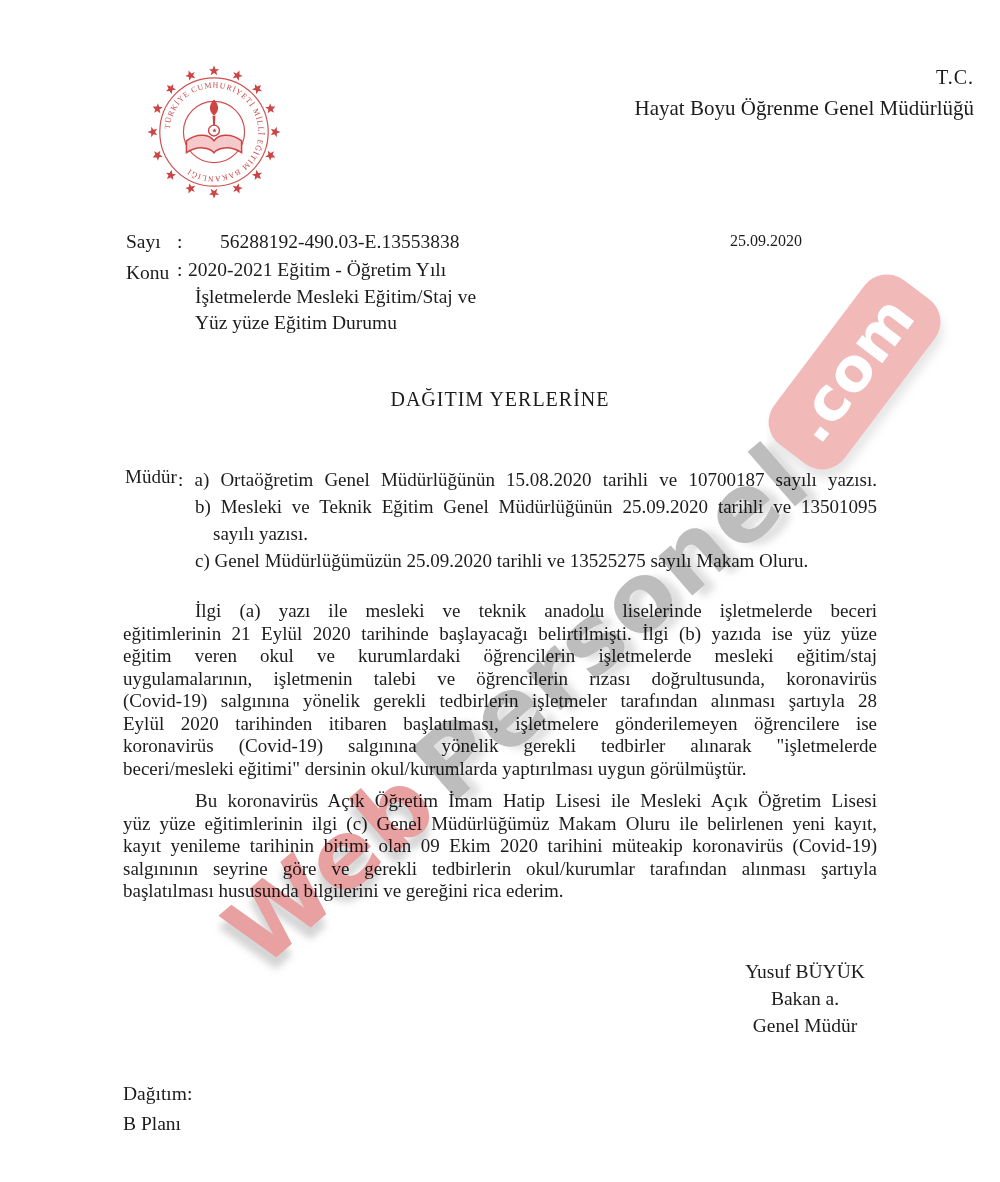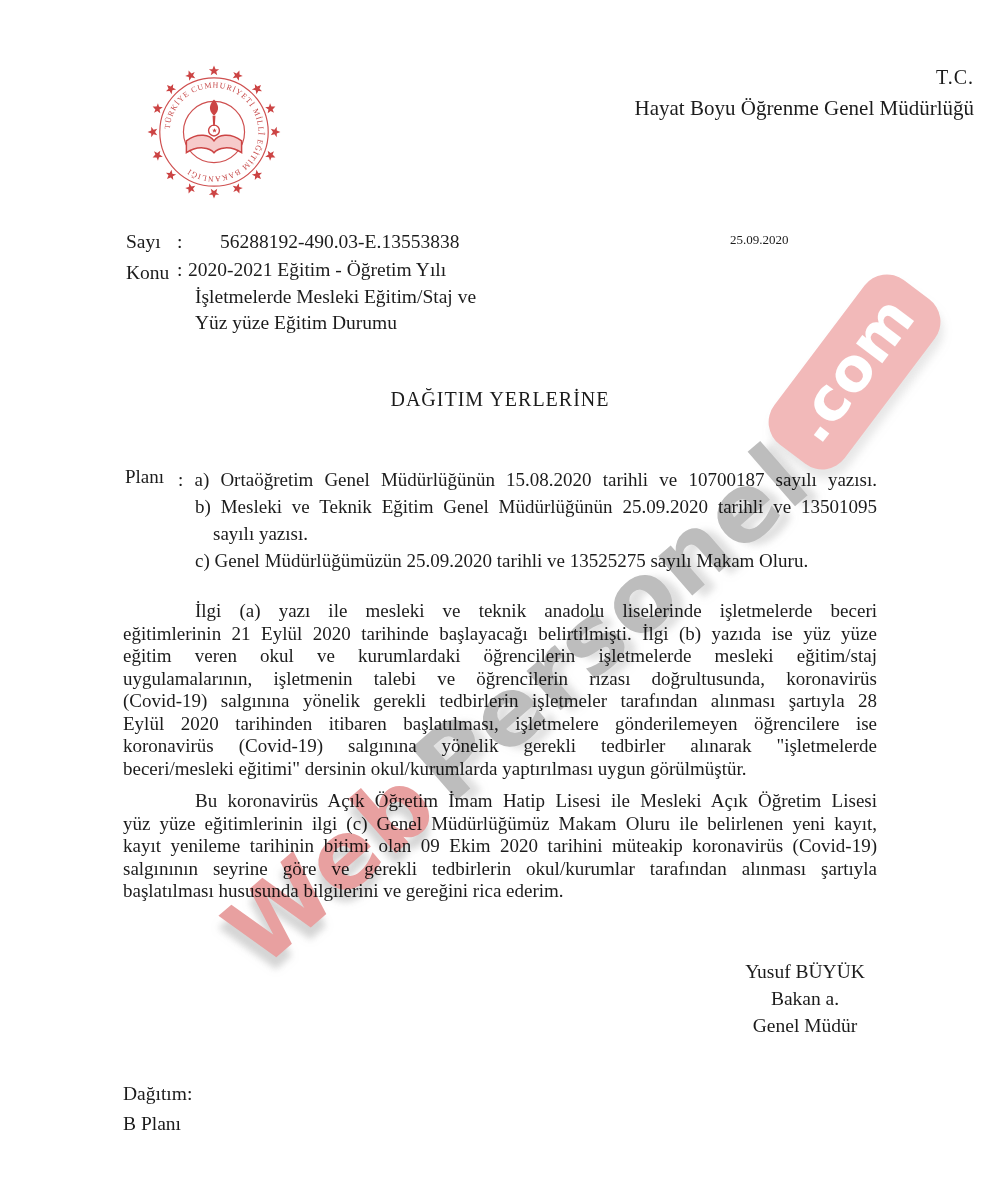--- a/index.html
+++ b/index.html
@@ -13,21 +13,21 @@
   
   .head-center { left:0; top:62px; width:974px; text-align:right; line-height:31px; }
   .tc { font-size:20px; letter-spacing:1px; }
   .ministry { font-size:21px; letter-spacing:0.5px; }
   .directorate { font-size:21px; }
 
   
   .meta-label { font-size:19.5px; }
   .meta-colon { font-size:19.5px; }
   .meta-value { font-size:19.5px; white-space:nowrap; }
-  .date { left:730px; top:232px; font-size:13px; }
+  .date { left:730px; top:232px; font-size:16px; }
 
   .recipient { left:123px; top:388px; width:754px; text-align:center; font-size:20px; letter-spacing:1px; }
 
   
   .doc-line { font-size:19px; white-space:nowrap; }
   .fj { text-align:justify; overflow:hidden; white-space:normal; }
   .fj::after { content:""; display:inline-block; width:100%; height:0; }
   .ilgi-line { height:27px; line-height:27px; font-size:19px; }
   .para { left:123px; width:754px; }
   .bline { height:22.5px; line-height:22.5px; font-size:19px; }
@@ -106,21 +106,21 @@
   <span class="abs meta-label" style="left:126px; top:262px;">Konu</span>
   <span class="abs meta-colon" style="left:177px; top:259px;">:</span>
   <span class="abs meta-value" style="left:188px; top:259px;">2020-2021 Eğitim - Öğretim Yılı</span>
   <span class="abs meta-value" style="left:195px; top:286px;">İşletmelerde Mesleki Eğitim/Staj ve</span>
   <span class="abs meta-value" style="left:195px; top:312px;">Yüz yüze Eğitim Durumu</span>
 
   <span class="abs date">25.09.2020</span>
 
   <div class="abs recipient">DAĞITIM YERLERİNE</div>
 
-  <span class="abs doc-line" style="left:125px; top:466px;">Planı</span>
+  <span class="abs doc-line" style="left:125px; top:466px;">Müdür</span>
   <div class="abs ilgi-line fj" style="left:178px; top:466px; width:699px;">: a) Ortaöğretim Genel Müdürlüğünün 15.08.2020 tarihli ve 10700187 sayılı yazısı.</div>
   <div class="abs ilgi-line fj" style="left:195px; top:493px; width:682px;">b) Mesleki ve Teknik Eğitim Genel Müdürlüğünün 25.09.2020 tarihli ve 13501095</div>
   <div class="abs ilgi-line" style="left:213px; top:520px;">sayılı yazısı.</div>
   <div class="abs ilgi-line" style="left:195px; top:547px;">c) Genel Müdürlüğümüzün 25.09.2020 tarihli ve 13525275 sayılı Makam Oluru.</div>
 
   <div class="abs para" style="top:600px;">
     <div class="bline fj indent">İlgi (a) yazı ile mesleki ve teknik anadolu liselerinde işletmelerde beceri</div>
     <div class="bline fj">eğitimlerinin 21 Eylül 2020 tarihinde başlayacağı belirtilmişti. İlgi (b) yazıda ise yüz yüze</div>
     <div class="bline fj">eğitim veren okul ve kurumlardaki öğrencilerin işletmelerde mesleki eğitim/staj</div>
     <div class="bline fj">uygulamalarının, işletmenin talebi ve öğrencilerin rızası doğrultusunda, koronavirüs</div>

